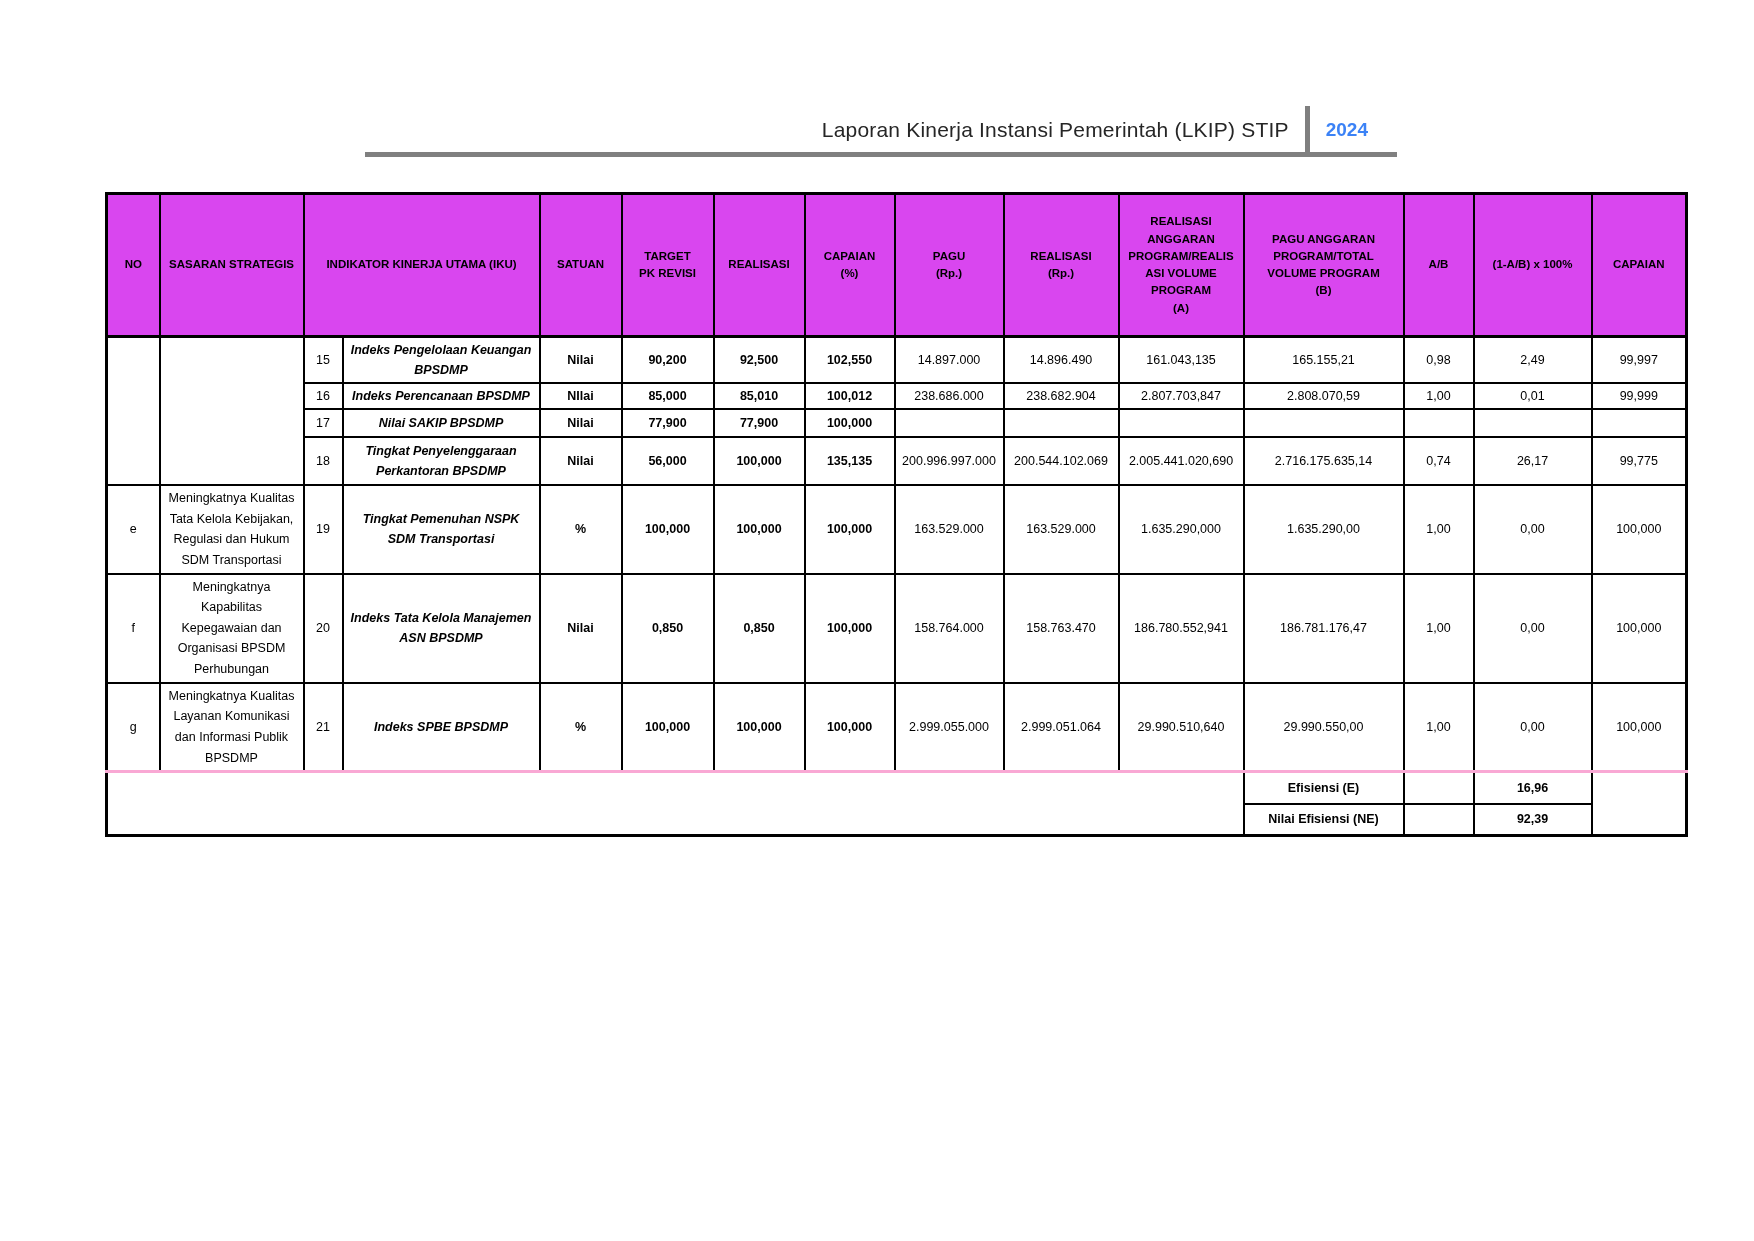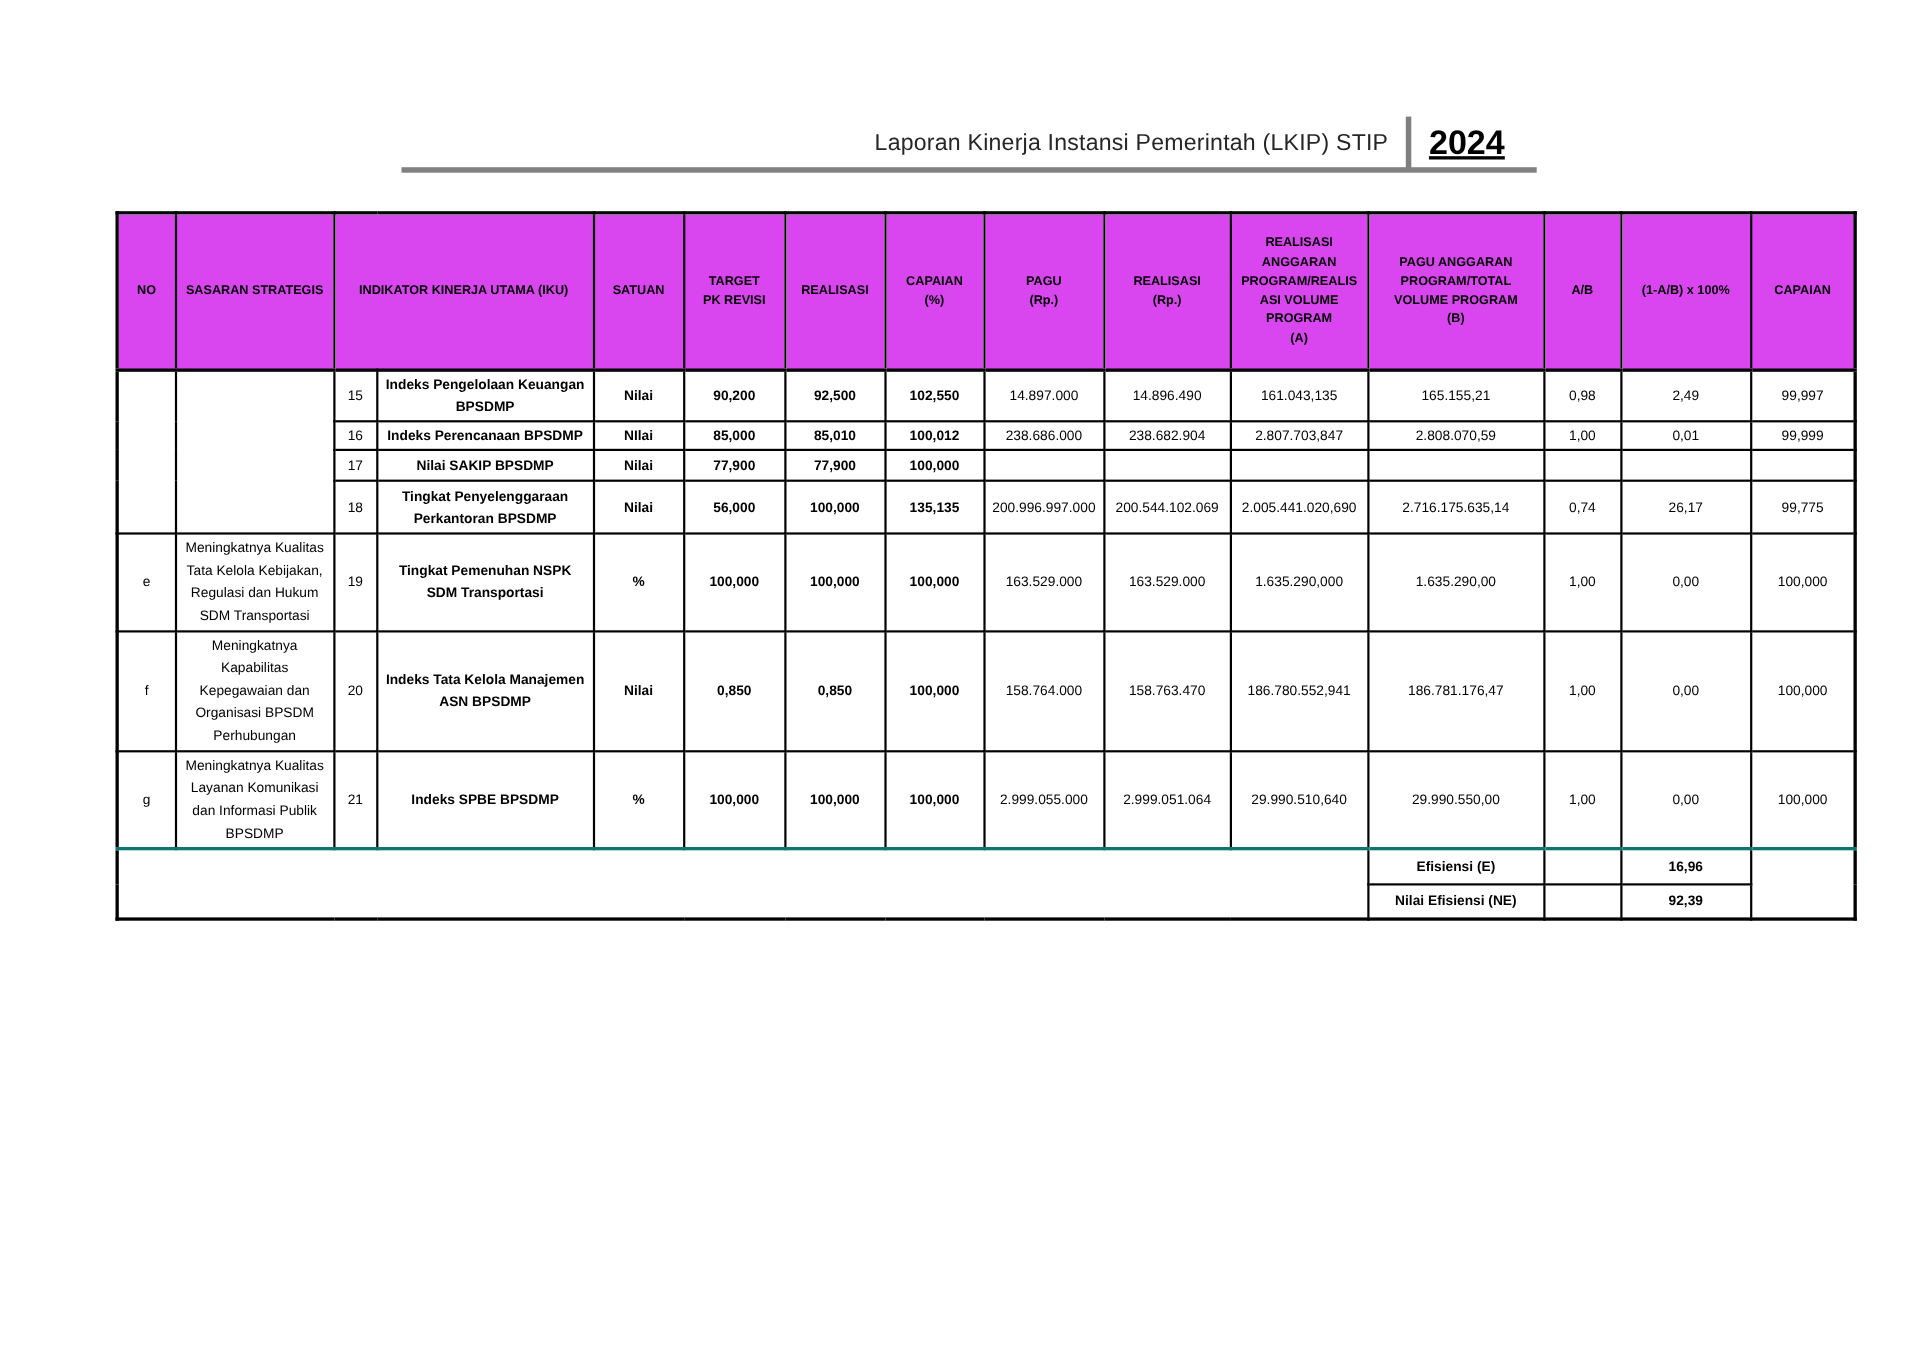--- a/index.html
+++ b/index.html
@@ -28,24 +28,23 @@
     color:#262626;
     letter-spacing:0.2px;
     white-space:nowrap;
   }
   .doc-divider{
     width:5px;
     height:48px;
     background:#7f7f7f;
   }
   .doc-year{
-    font-size:31px;
+    font-size:19px;
     font-weight:bold;
-    color:#000000;
-    text-decoration:underline;
+    color:#3b82f6;
   }
   .doc-rule{
     position:absolute;
     top:112px; left:365px;
     width:1032px;
     height:5px;
     background:#808080;
   }
   
   table.perf{
@@ -71,29 +70,30 @@
     font-size:11.5px;
     white-space:pre-line;
     line-height:1.5;
     border-bottom:3px solid #000;
   }
   td.iku{
     text-align:left;
     font-weight:bold;
     padding-left:9px;
     line-height:1.6;
+    font-style:italic;
   }
   td.sasaran{
     text-align:left;
     padding:5px 7px;
     line-height:1.65;
     vertical-align:middle;
   }
   .bold{font-weight:bold;}
-  tr.foot-first td{border-top:3px solid #0f766e;}
+  tr.foot-first td{border-top:3px solid #f9a8d4;}
   
   .body-paragraph{
     position:absolute;
     left:209px; top:852px;
     width:1430px;
     font-size:22.5px;
     line-height:2.25;
     color:#111;
     text-align:left;
   }

